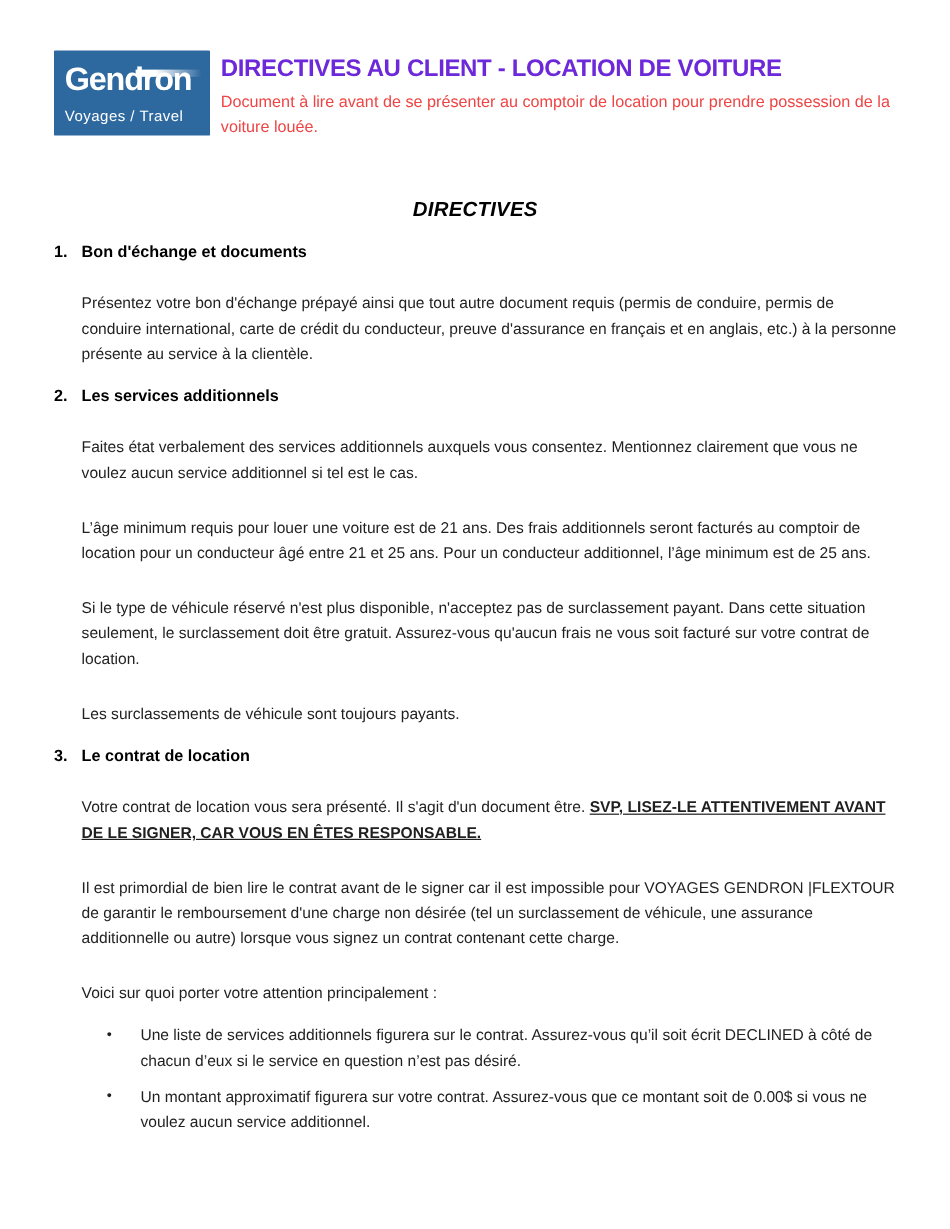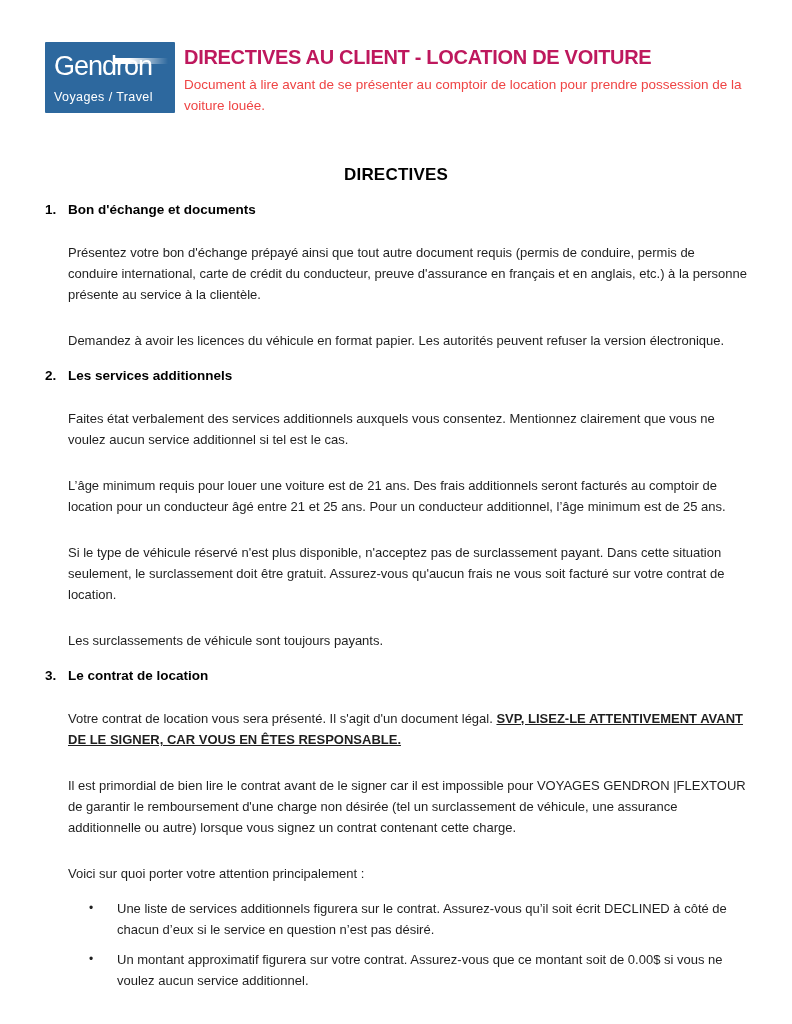--- a/index.html
+++ b/index.html
@@ -19,48 +19,48 @@
   .doc-header { display: flex; gap: 9px; }
   .logo {
     width: 130px; height: 71px; flex: 0 0 auto;
     background: #2d689e;
     position: relative;
     border-radius: 1px;
     overflow: hidden;
   }
   .logo-brand {
     position: absolute; left: 9px; top: 11px;
-    color: #ffffff; font-weight: normal;
+    color: #ffffff; font-weight: bold;
     font-size: 27px; line-height: 1; letter-spacing: -1px;
   }
   .logo-swoosh {
     position: absolute; top: 16px; left: 68px;
     width: 55px; height: 6px;
     background: linear-gradient(to right, #ffffff 0%, #ffffff 30%, rgba(255,255,255,0) 100%);
   }
   .logo-tagline {
     position: absolute; left: 9px; bottom: 9px;
     color: #ffffff; font-size: 12.5px; letter-spacing: 0.4px;
     font-weight: normal;
   }
   .header-text { padding-top: 4px; }
   .page-title {
-    font-size: 20px; font-weight: bold; color: #be185d;
+    font-size: 20px; font-weight: bold; color: #6d28d9;
     letter-spacing: -0.3px; white-space: nowrap;
     margin-bottom: 5px;
   }
   .page-subtitle {
     font-size: 13.5px; line-height: 21px; color: #ef4444;
     max-width: 560px;
   }
 
   
   .doc-heading {
     text-align: center; font-size: 17px; font-weight: bold; color: #000000;
-    margin-top: 49px; letter-spacing: 0.2px;
+    margin-top: 49px; letter-spacing: 0.2px; font-style: italic;
   }
   .section { margin-top: 17px; }
   .section-title { display: flex; font-size: 13.5px; font-weight: bold; color: #000000; }
   .section-number { width: 23px; flex: 0 0 auto; }
   .section-body { margin-left: 23px; }
   .para { font-size: 13px; line-height: 21px; margin-top: 25px; }
   .legal-emphasis { font-weight: bold; text-decoration: underline; }
   .bullet-list { margin-top: 14px; margin-left: 21px; }
   .bullet-item { display: flex; margin-top: 9px; font-size: 13px; line-height: 21px; }
   .bullet-dot { width: 28px; flex: 0 0 auto; font-size: 12px; line-height: 21px; }
@@ -84,21 +84,20 @@
 
   <div class="doc-heading">DIRECTIVES</div>
 
   <section class="section">
     <div class="section-title">
       <span class="section-number">1.</span>
       <span class="section-name">Bon d'échange et documents</span>
     </div>
     <div class="section-body">
       <p class="para">Présentez votre bon d'échange prépayé ainsi que tout autre document requis (permis de conduire, permis de conduire international, carte de crédit du conducteur, preuve d'assurance en français et en anglais, etc.) à la personne présente au service à la clientèle.</p>
-      <p class="para">Demandez à avoir les licences du véhicule en format papier. Les autorités peuvent refuser la version électronique.</p>
     </div>
   </section>
 
   <section class="section">
     <div class="section-title">
       <span class="section-number">2.</span>
       <span class="section-name">Les services additionnels</span>
     </div>
     <div class="section-body">
       <p class="para">Faites état verbalement des services additionnels auxquels vous consentez. Mentionnez clairement que vous ne voulez aucun service additionnel si tel est le cas.</p>
@@ -107,21 +106,21 @@
       <p class="para">Les surclassements de véhicule sont toujours payants.</p>
     </div>
   </section>
 
   <section class="section">
     <div class="section-title">
       <span class="section-number">3.</span>
       <span class="section-name">Le contrat de location</span>
     </div>
     <div class="section-body">
-      <p class="para"><span>Votre contrat de location vous sera présenté. Il s'agit d'un document légal. </span><span class="legal-emphasis">SVP, LISEZ-LE ATTENTIVEMENT AVANT DE LE SIGNER, CAR VOUS EN ÊTES RESPONSABLE.</span></p>
+      <p class="para"><span>Votre contrat de location vous sera présenté. Il s'agit d'un document être. </span><span class="legal-emphasis">SVP, LISEZ-LE ATTENTIVEMENT AVANT DE LE SIGNER, CAR VOUS EN ÊTES RESPONSABLE.</span></p>
       <p class="para">Il est primordial de bien lire le contrat avant de le signer car il est impossible pour VOYAGES GENDRON |FLEXTOUR de garantir le remboursement d'une charge non désirée (tel un surclassement de véhicule, une assurance additionnelle ou autre) lorsque vous signez un contrat contenant cette charge.</p>
       <p class="para">Voici sur quoi porter votre attention principalement :</p>
       <div class="bullet-list">
         <div class="bullet-item">
           <span class="bullet-dot">•</span>
           <span>Une liste de services additionnels figurera sur le contrat. Assurez-vous qu’il soit écrit DECLINED à côté de chacun d’eux si le service en question n’est pas désiré.</span>
         </div>
         <div class="bullet-item">
           <span class="bullet-dot">•</span>
           <span>Un montant approximatif figurera sur votre contrat. Assurez-vous que ce montant soit de 0.00$ si vous ne voulez aucun service additionnel.</span>

